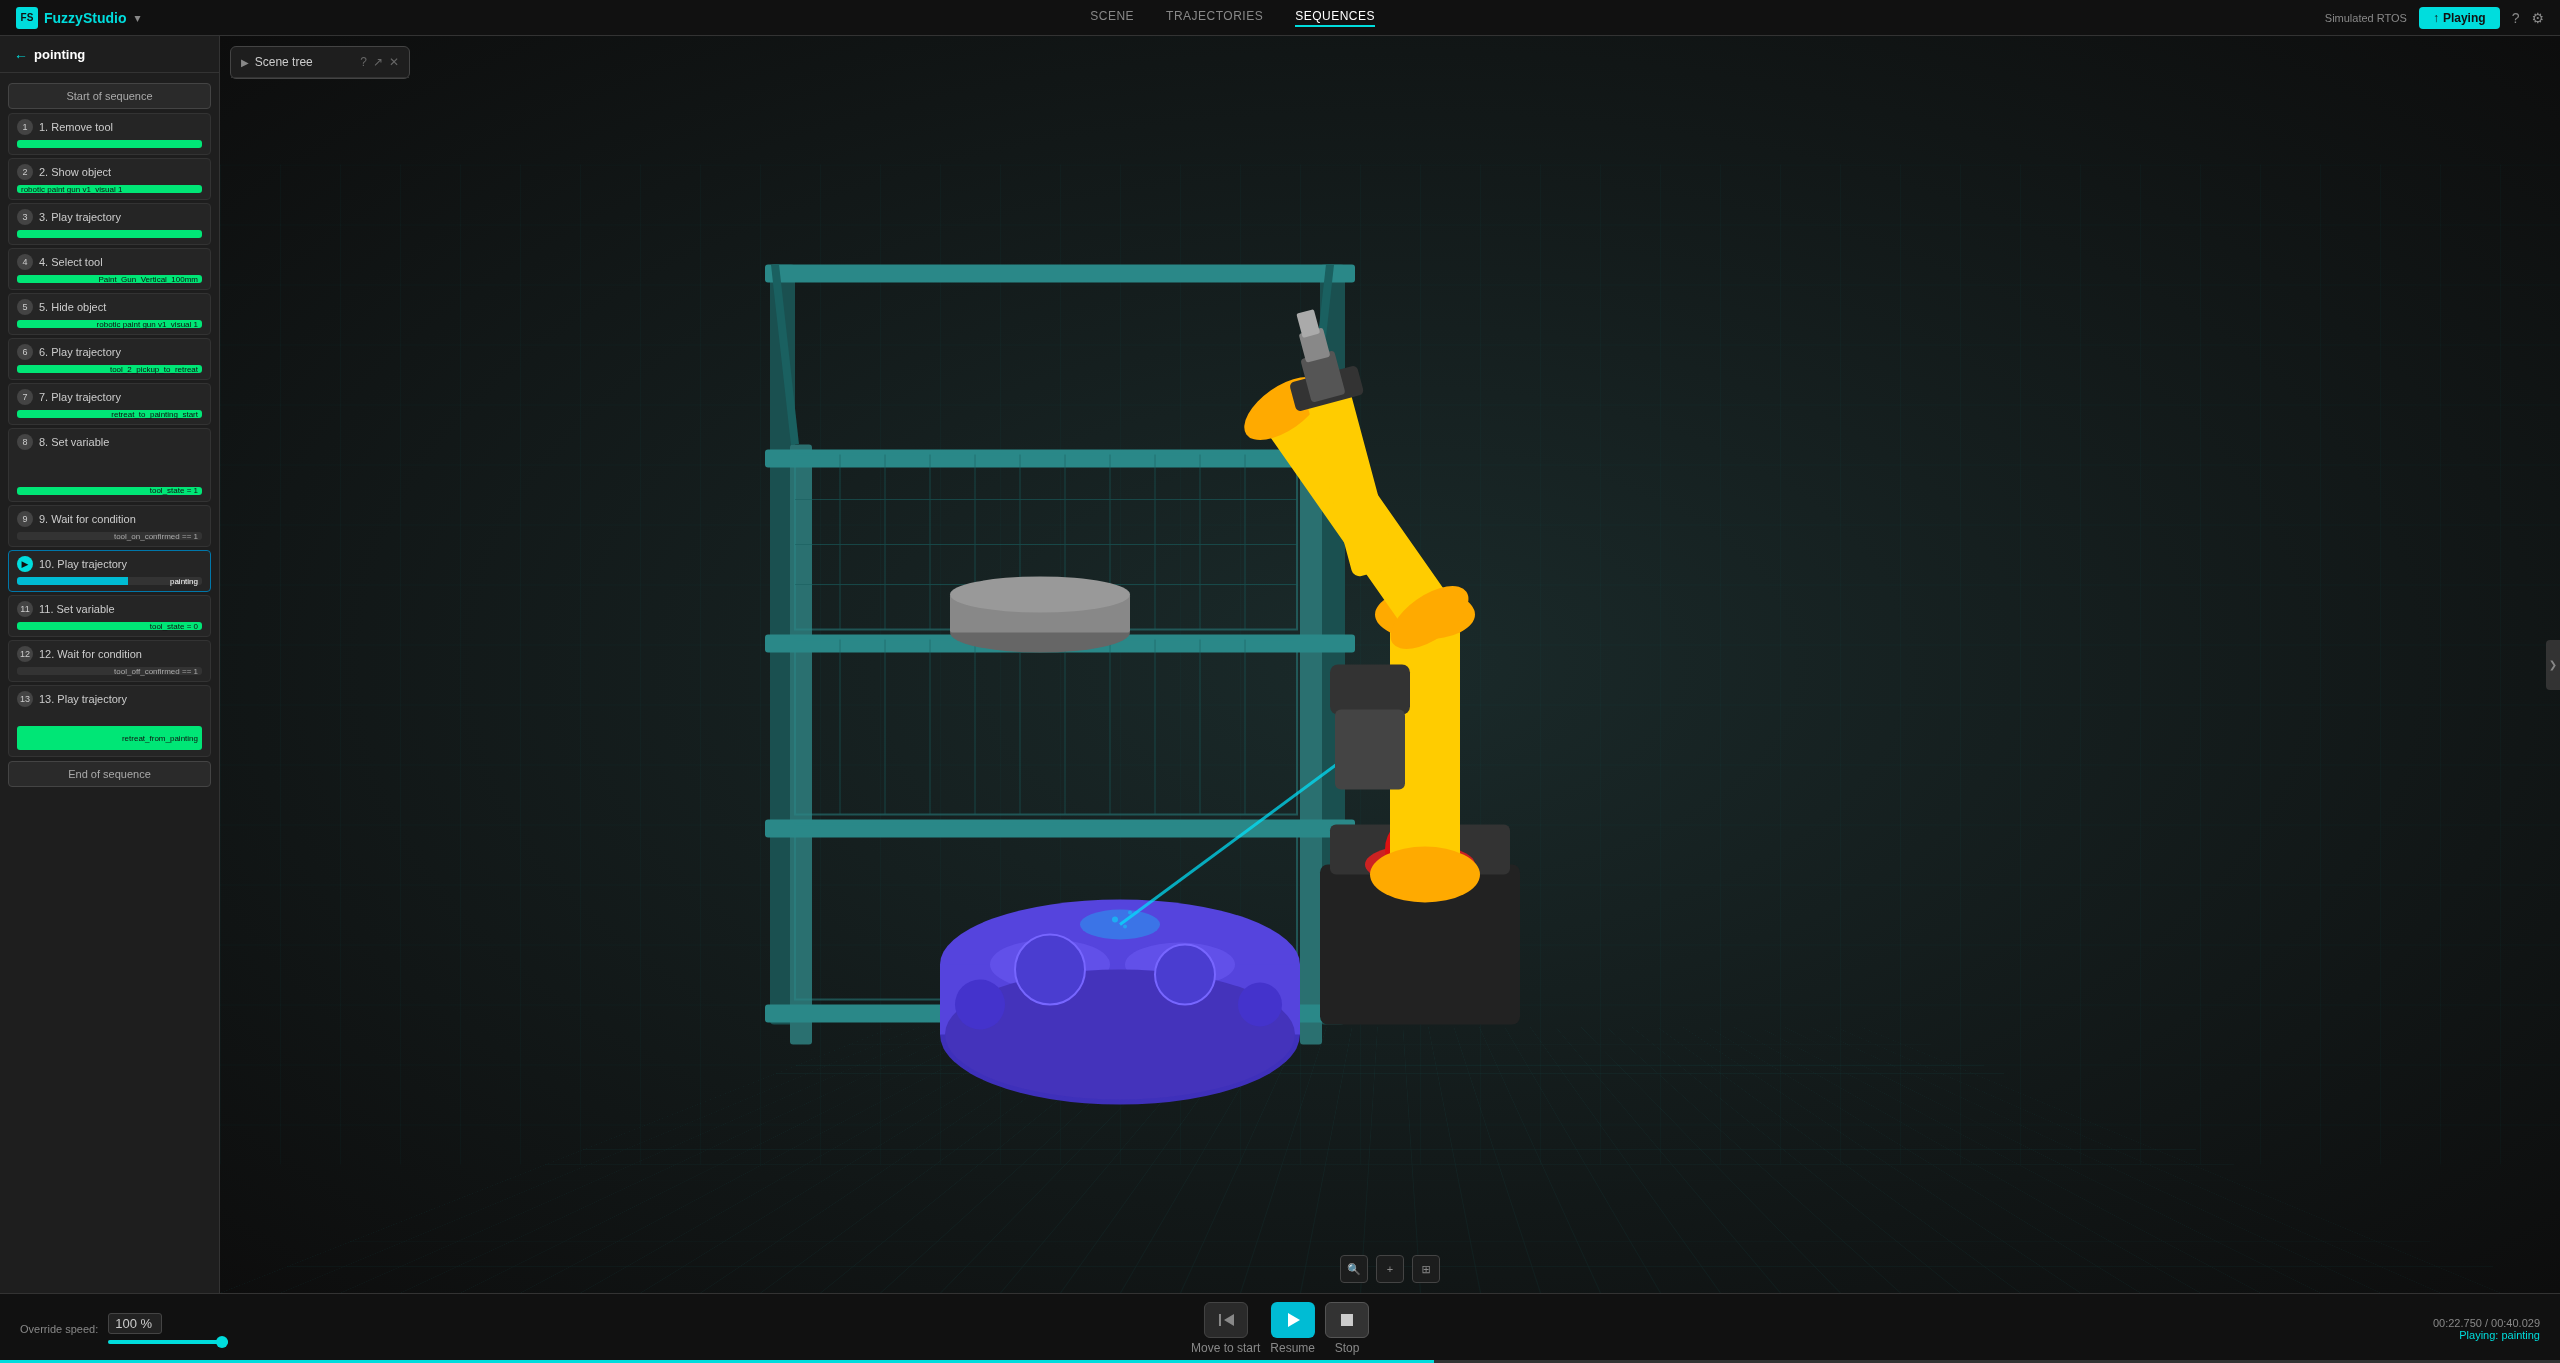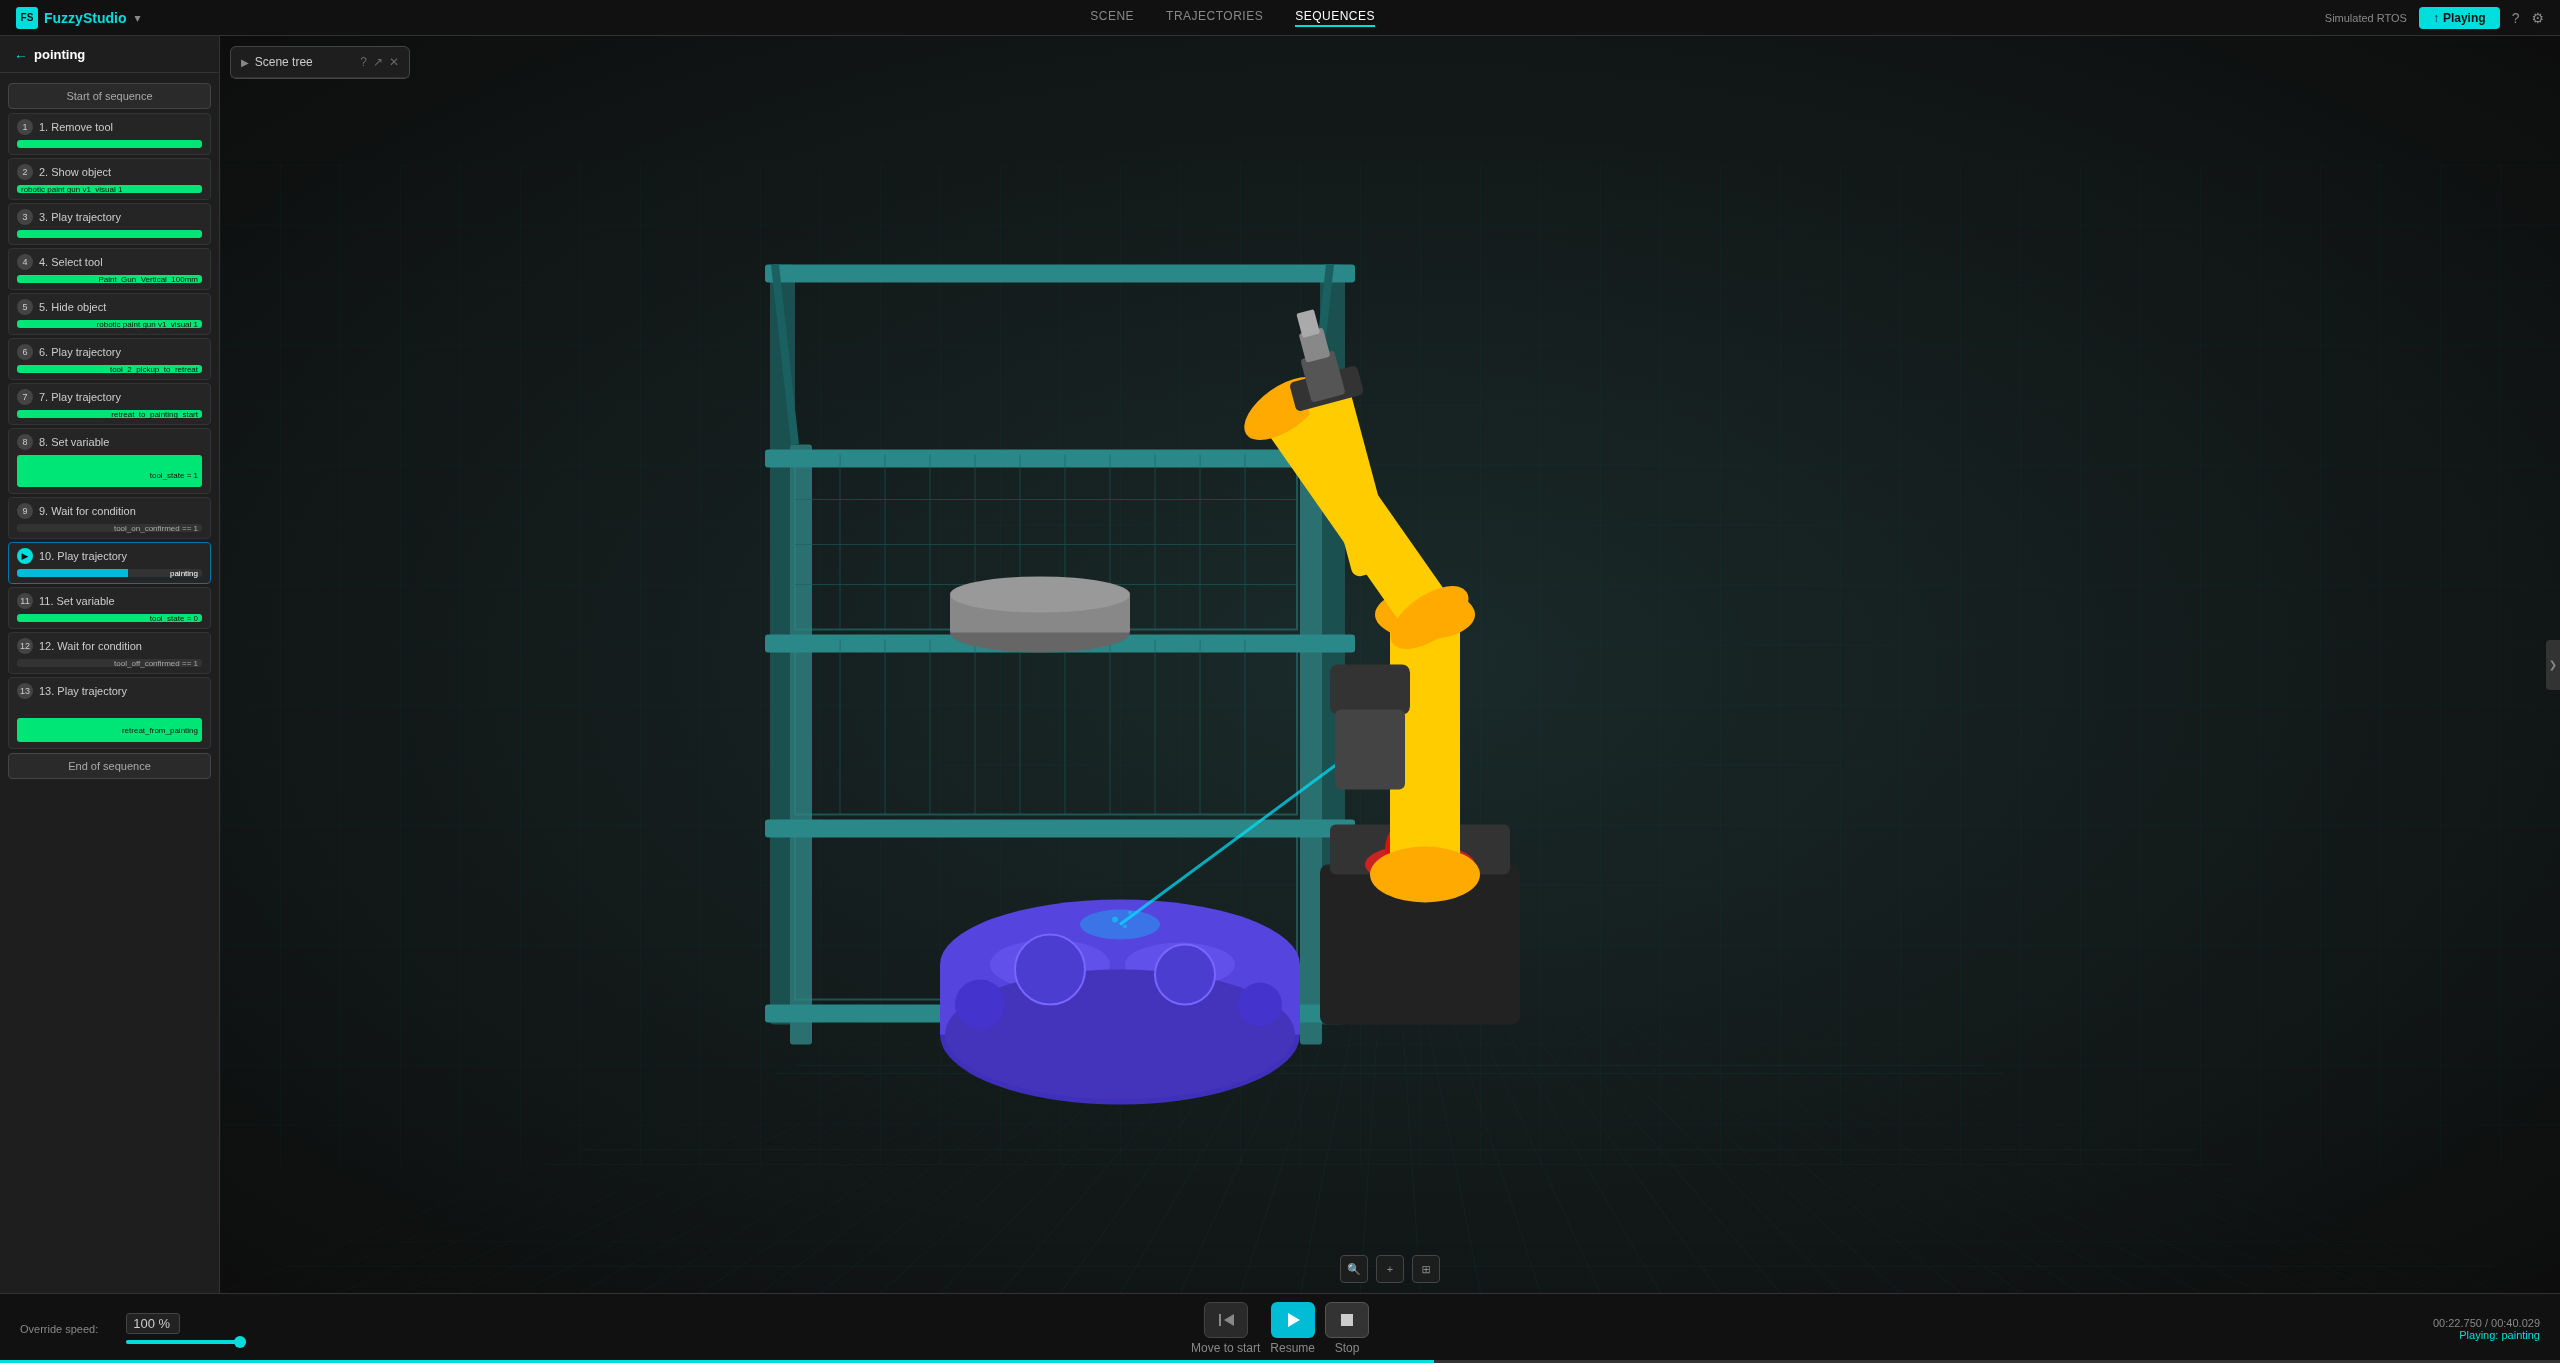--- a/index.html
+++ b/index.html
@@ -299,21 +299,21 @@
       border-top: 1px solid #333;
       display: flex;
       align-items: center;
       flex-shrink: 0;
       position: relative;
     }
 
     .override-speed {
       display: flex;
       align-items: center;
-      gap: 28px;
+      gap: 10px;
       padding: 0 20px;
     }
     .override-label {
       color: #888;
       font-size: 11px;
       white-space: nowrap;
     }
     .override-value {
       color: #ccc;
       font-size: 11px;
@@ -535,21 +535,21 @@
         <div class="seq-item-bar bar-green" style="width:calc(100% - 16px);display:flex;align-items:center;padding:0 4px;justify-content:flex-end;">
           <span style="font-size:8px;color:#111;white-space:nowrap;">retreat_to_painting_start</span>
         </div>
       </div>
 
       <div class="seq-item">
         <div class="seq-item-header">
           <div class="seq-num-icon">8</div>
           <span class="seq-item-label">8. Set variable</span>
         </div>
-        <div class="seq-item-bar bar-green" style="width:calc(100% - 16px);display:flex;align-items:flex-start;padding:16px 4px;justify-content:flex-end;">
+        <div class="seq-item-bar bar-green" style="width:calc(100% - 16px);display:flex;align-items:flex-end;padding:0 4px;justify-content:flex-end;margin-top:32px;">
           <span style="font-size:8px;color:#111;white-space:nowrap;">tool_state = 1</span>
         </div>
       </div>
 
       <div class="seq-item">
         <div class="seq-item-header">
           <div class="seq-num-icon">9</div>
           <span class="seq-item-label">9. Wait for condition</span>
         </div>
         <div class="seq-item-bar" style="width:calc(100% - 16px);height:8px;background:#333;border-radius:3px;display:flex;align-items:center;padding:0 4px;justify-content:flex-end;">

